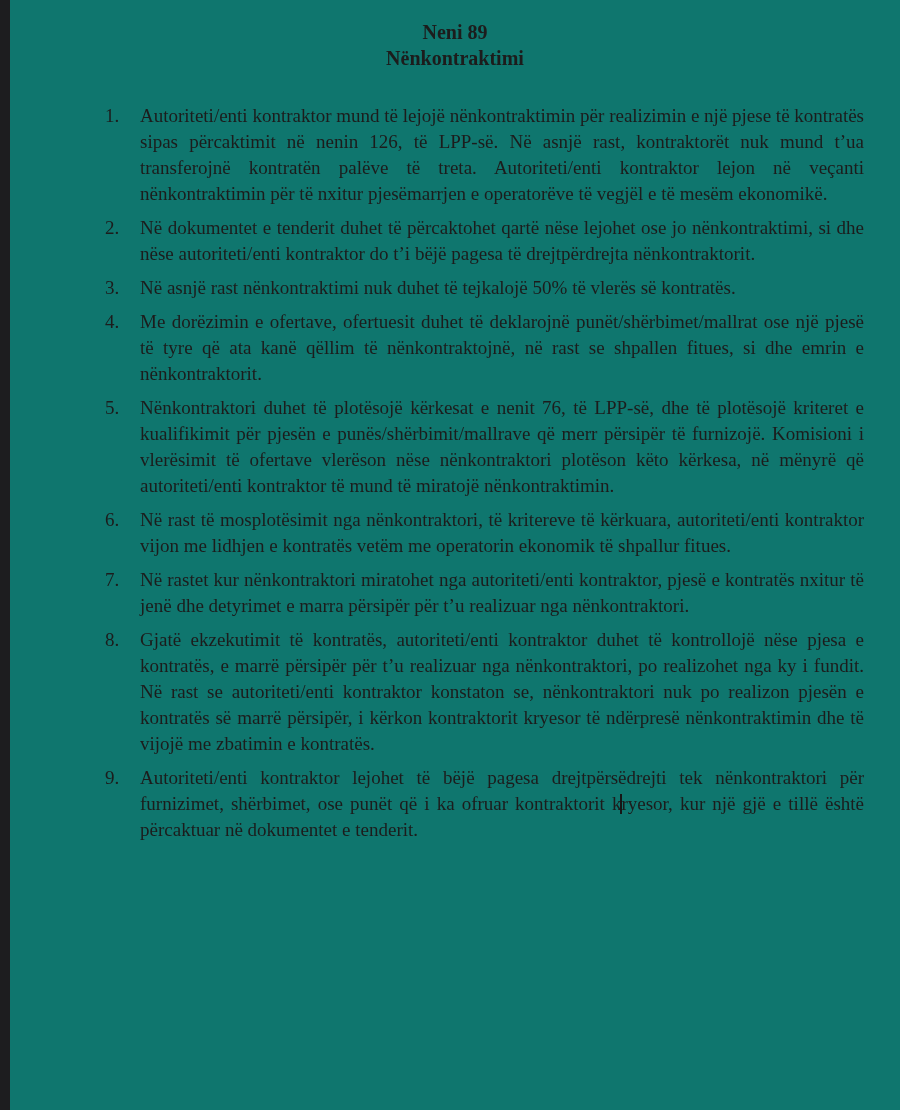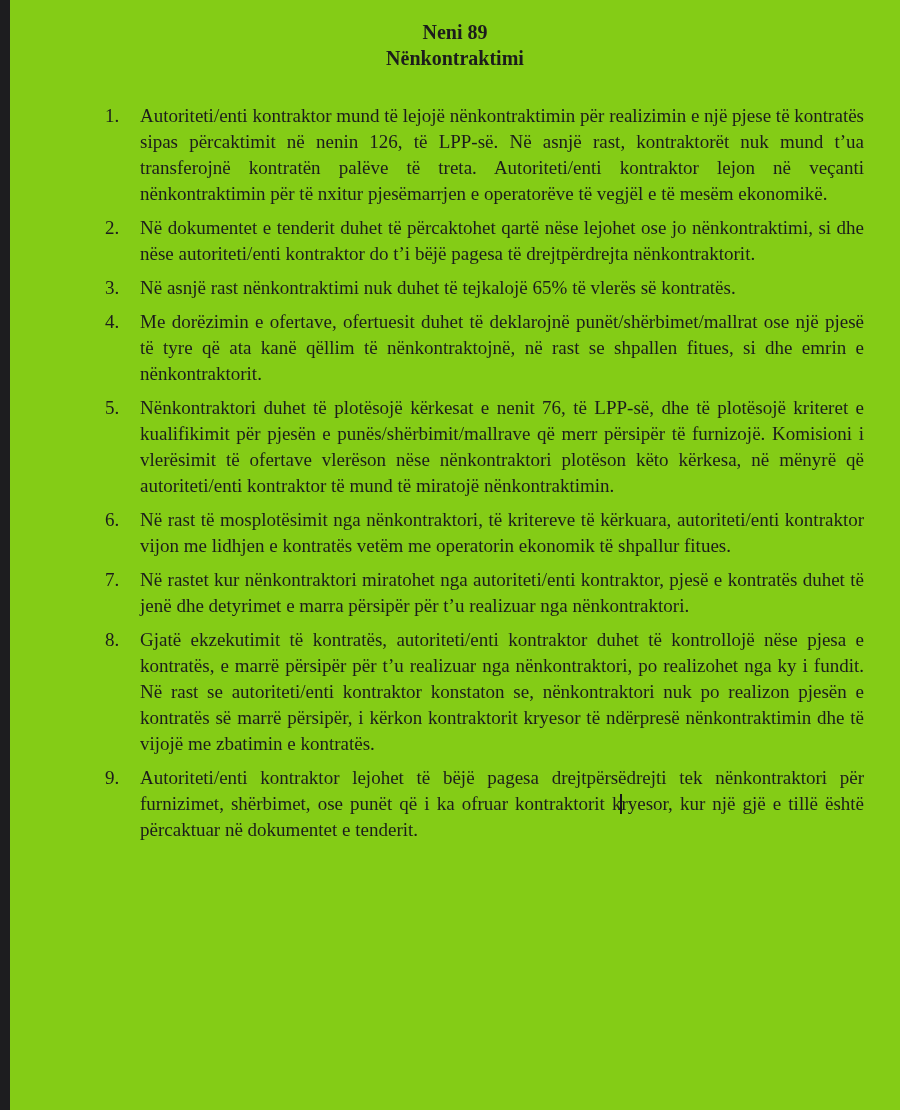--- a/index.html
+++ b/index.html
@@ -18,21 +18,21 @@
   .edge-bar {
     position: absolute;
     left: 0; top: 0;
     width: 10px; height: 1110px;
     background: #1d1d1f;
   }
   .page {
     position: absolute;
     left: 10px; top: 0;
     width: 890px; height: 1110px;
-    background: #84cc16;
+    background: #0f766e;
   }
   .heading-block {
     margin-top: 19px;
     text-align: center;
     font-weight: bold;
     font-size: 20px;
     line-height: 26px;
   }
   .content {
     margin: 32px 28px 0 95px;
@@ -84,41 +84,41 @@
       <p>Autoriteti/enti kontraktor mund të lejojë nënkontraktimin për realizimin e një pjese të kontratës sipas përcaktimit në nenin 126, të LPP-së. Në asnjë rast, kontraktorët nuk mund t’ua transferojnë kontratën palëve të treta. Autoriteti/enti kontraktor lejon në veçanti nënkontraktimin për të nxitur pjesëmarrjen e operatorëve të vegjël e të mesëm ekonomikë.</p>
     </div>
 
     <div class="item">
       <span class="num">2.</span>
       <p>Në dokumentet e tenderit duhet të përcaktohet qartë nëse lejohet ose jo nënkontraktimi, si dhe nëse autoriteti/enti kontraktor do t’i bëjë pagesa të drejtpërdrejta nënkontraktorit.</p>
     </div>
 
     <div class="item">
       <span class="num">3.</span>
-      <p>Në asnjë rast nënkontraktimi nuk duhet të tejkalojë 65% të vlerës së kontratës.</p>
+      <p>Në asnjë rast nënkontraktimi nuk duhet të tejkalojë 50% të vlerës së kontratës.</p>
     </div>
 
     <div class="item">
       <span class="num">4.</span>
       <p>Me dorëzimin e ofertave, ofertuesit duhet të deklarojnë punët/shërbimet/mallrat ose një pjesë të tyre që ata kanë qëllim të nënkontraktojnë, në rast se shpallen fitues, si dhe emrin e nënkontraktorit.</p>
     </div>
 
     <div class="item">
       <span class="num">5.</span>
       <p>Nënkontraktori duhet të plotësojë kërkesat e nenit 76, të LPP-së, dhe të plotësojë kriteret e kualifikimit për pjesën e punës/shërbimit/mallrave që merr përsipër të furnizojë. Komisioni i vlerësimit të ofertave vlerëson nëse nënkontraktori plotëson këto kërkesa, në mënyrë që autoriteti/enti kontraktor të mund të miratojë nënkontraktimin.</p>
     </div>
 
     <div class="item">
       <span class="num">6.</span>
       <p>Në rast të mosplotësimit nga nënkontraktori, të kritereve të kërkuara, autoriteti/enti kontraktor vijon me lidhjen e kontratës vetëm me operatorin ekonomik të shpallur fitues.</p>
     </div>
 
     <div class="item">
       <span class="num">7.</span>
-      <p>Në rastet kur nënkontraktori miratohet nga autoriteti/enti kontraktor, pjesë e kontratës duhet të jenë dhe detyrimet e marra përsipër për t’u realizuar nga nënkontraktori.</p>
+      <p>Në rastet kur nënkontraktori miratohet nga autoriteti/enti kontraktor, pjesë e kontratës nxitur të jenë dhe detyrimet e marra përsipër për t’u realizuar nga nënkontraktori.</p>
     </div>
 
     <div class="item">
       <span class="num">8.</span>
       <p>Gjatë ekzekutimit të kontratës, autoriteti/enti kontraktor duhet të kontrollojë nëse pjesa e kontratës, e marrë përsipër për t’u realizuar nga nënkontraktori, po realizohet nga ky i fundit. Në rast se autoriteti/enti kontraktor konstaton se, nënkontraktori nuk po realizon pjesën e kontratës së marrë përsipër, i kërkon kontraktorit kryesor të ndërpresë nënkontraktimin dhe të vijojë me zbatimin e kontratës.</p>
     </div>
 
     <div class="item">
       <span class="num">9.</span>
       <p><span>Autoriteti/enti kontraktor lejohet të bëjë pagesa drejtpërsëdrejti tek nënkontraktori për furnizimet, shërbimet, ose punët që i ka ofruar kontraktorit k</span><span class="caret"></span><span>ryesor, kur një gjë e tillë është përcaktuar në dokumentet e tenderit.</span></p>

